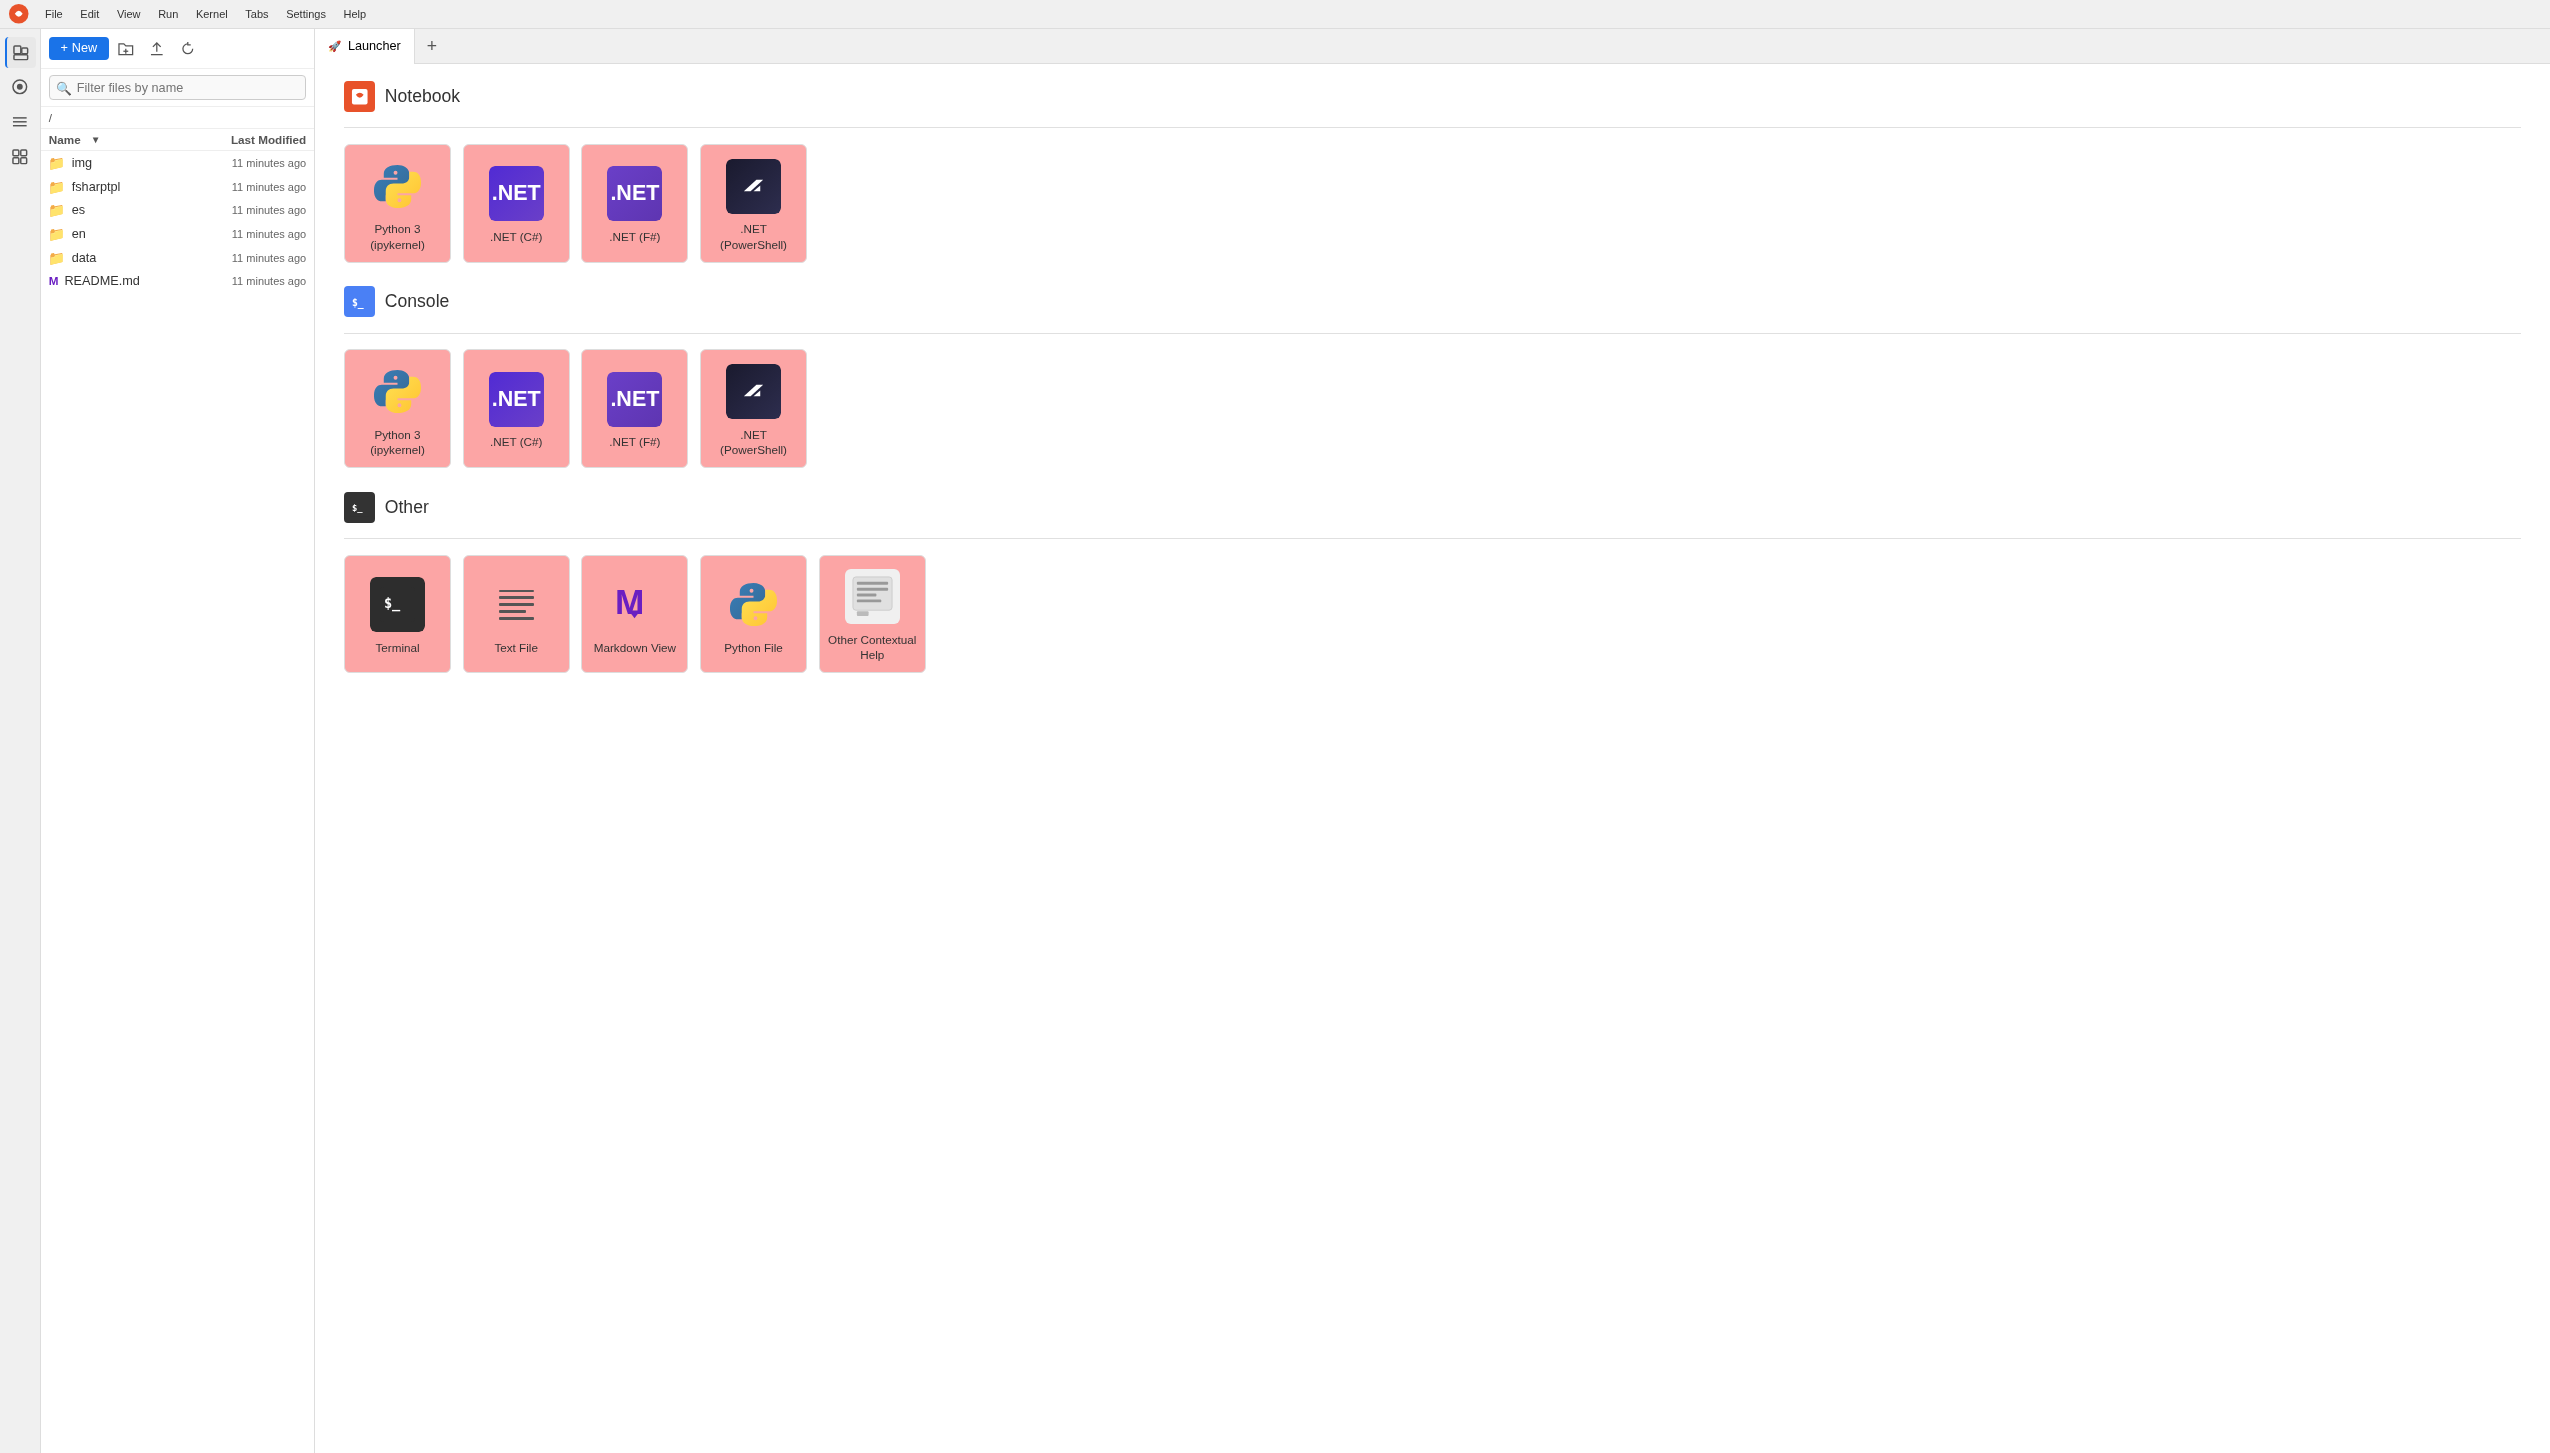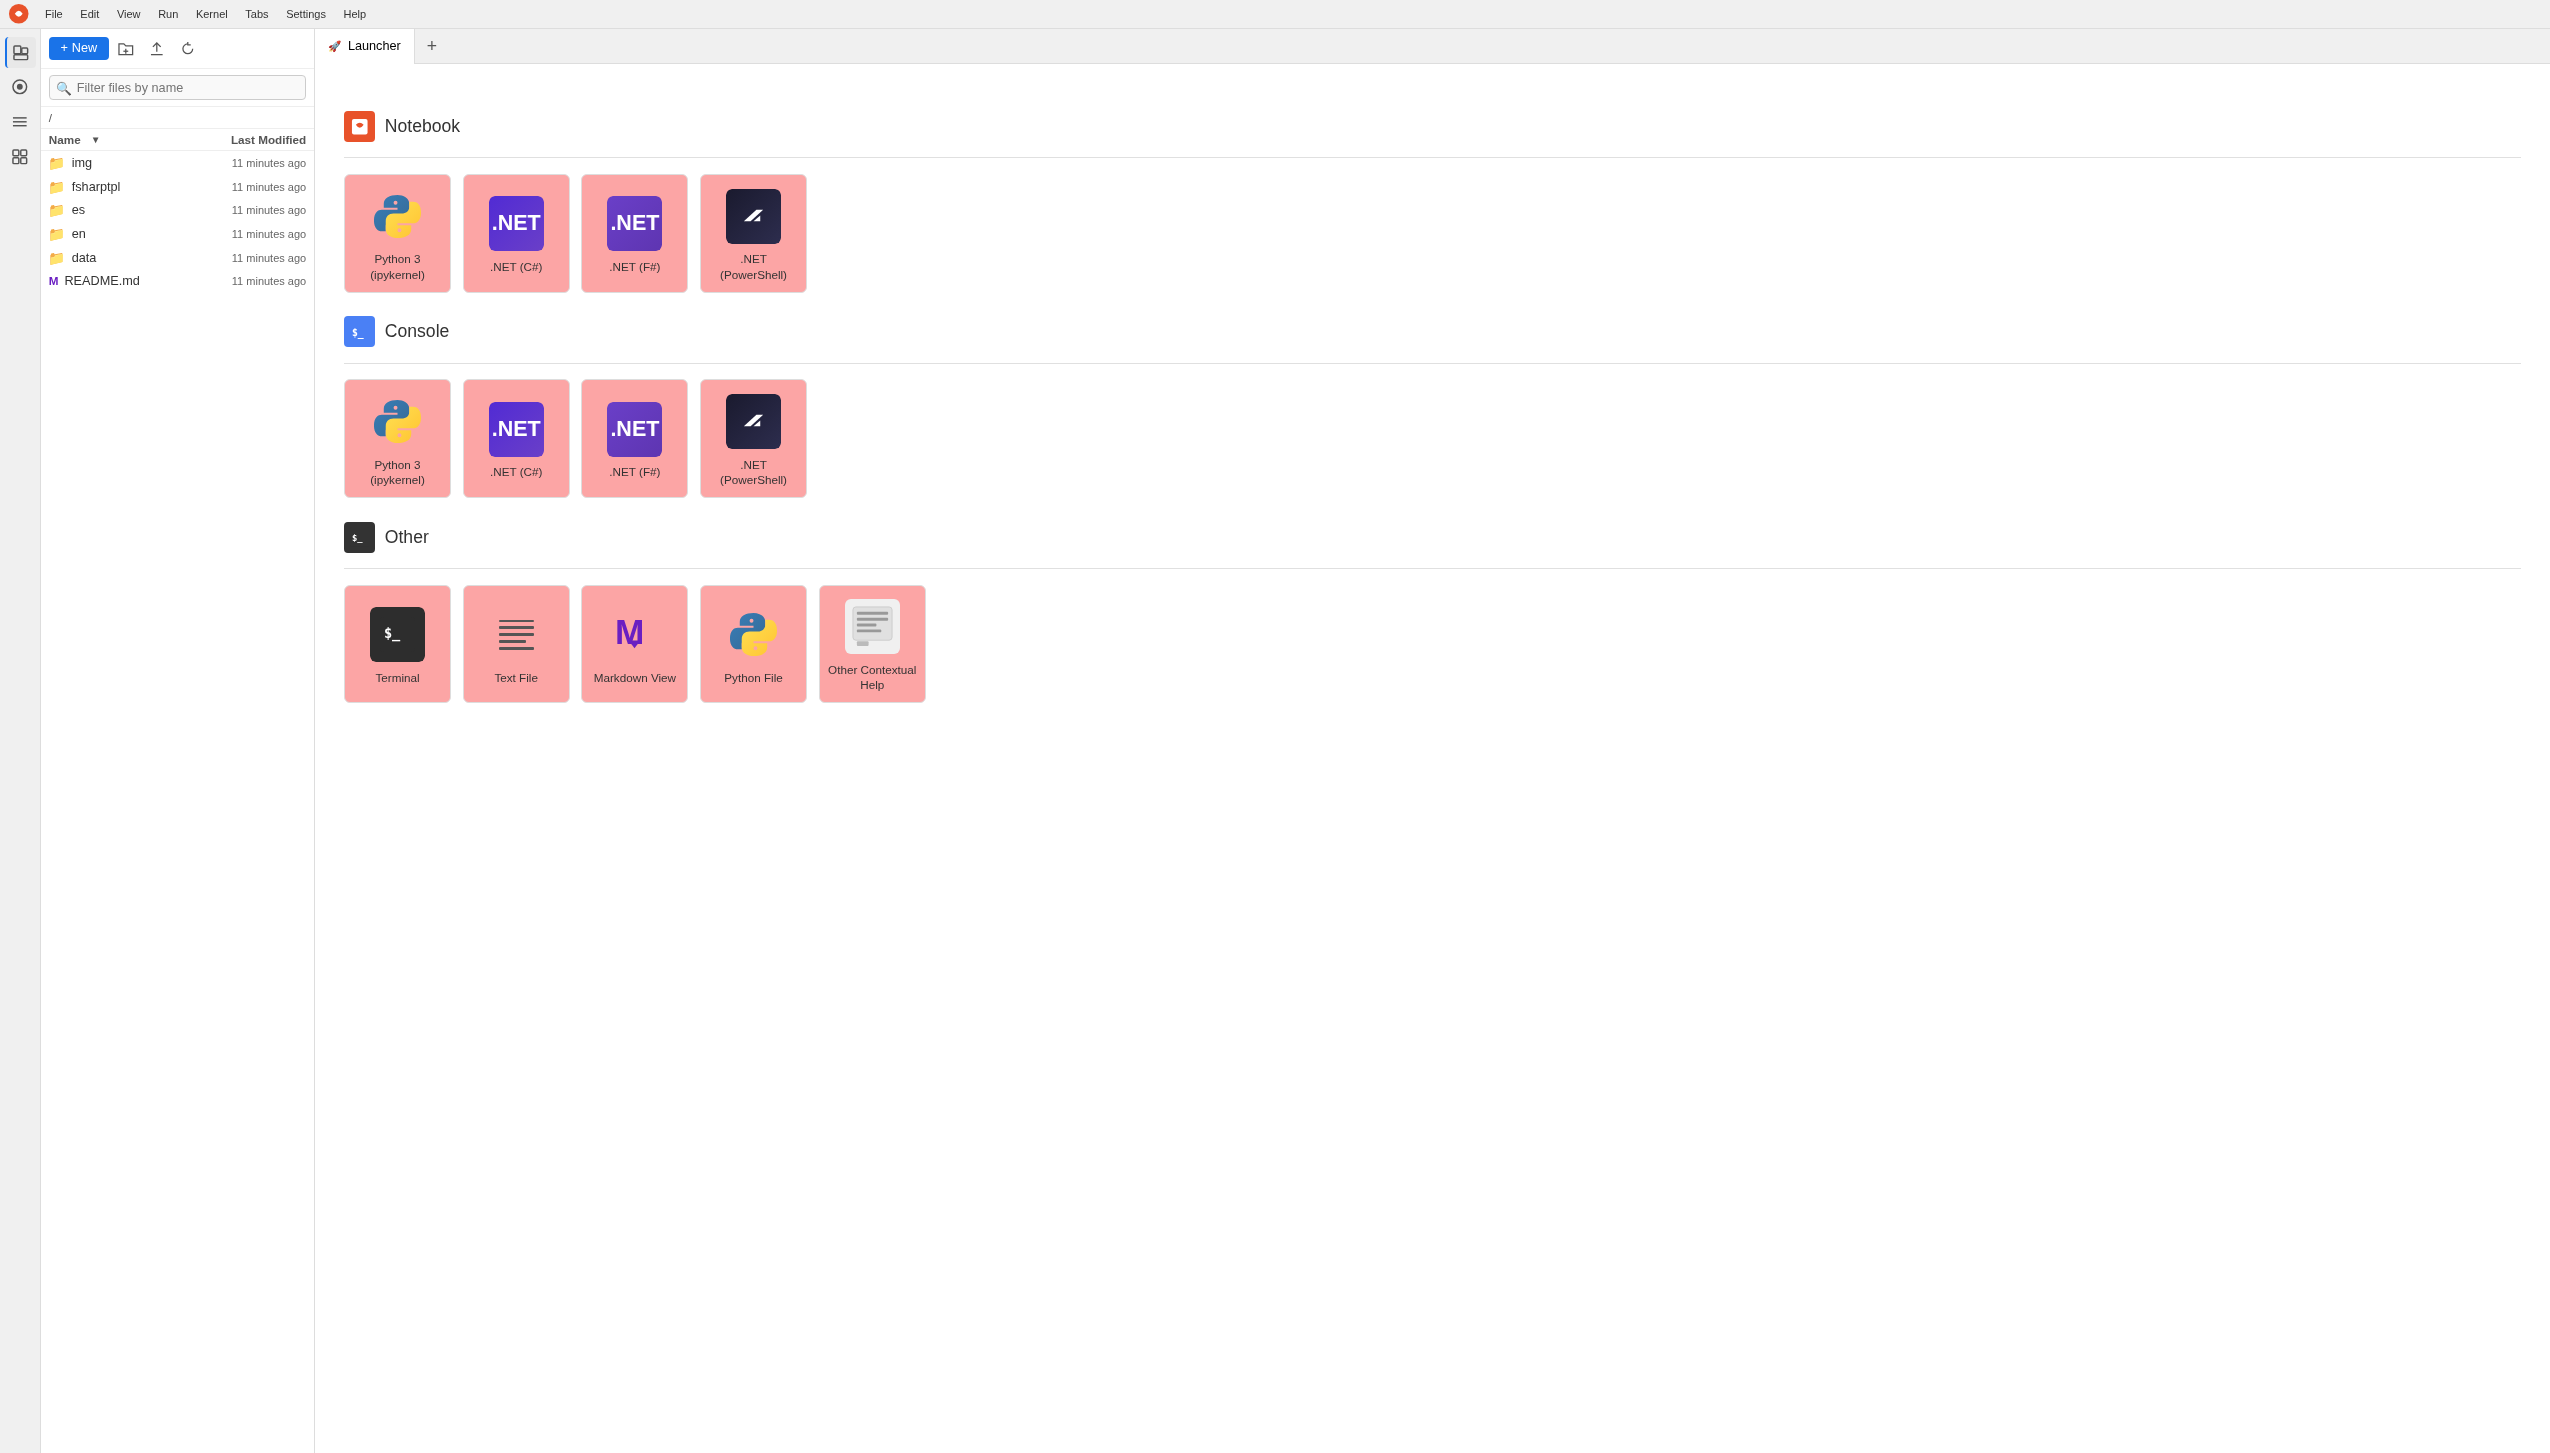--- a/index.html
+++ b/index.html
@@ -38,21 +38,21 @@
     .file-modified { font-size: 11px; color: #666; width: 127px; text-align: right; }
     .folder-icon { color: #5c5c5c; }
 
     
     #tab-bar { display: flex; align-items: center; background: #f0f0f0; border-bottom: 1px solid #ddd; height: 35px; padding: 0; }
     .tab { display: flex; align-items: center; gap: 5.9px; padding: 0 13.7px; height: 35px; background: #fff; border-right: 1px solid #ddd; cursor: pointer; font-size: 12.7px; white-space: nowrap; }
     .tab-icon { color: #666; font-size: 10.7px; }
     .tab-add { width: 29px; height: 29px; display: flex; align-items: center; justify-content: center; cursor: pointer; color: #555; font-size: 17.6px; margin-left: 2px; border-radius: 2.9px; }
 
     
-    #content { flex: 1; background: #fff; overflow-y: auto; padding: 37px 29px; }
+    #content { flex: 1; background: #fff; overflow-y: auto; padding: 7px 29px; }
     .section-header { display: flex; align-items: center; gap: 9.8px; margin-bottom: 15.6px; margin-top: 9.8px; }
     .section-title { font-size: 17.6px; font-weight: 400; color: #333; }
     .section-divider { border: none; border-top: 1px solid #e0e0e0; margin: 0 0 15.6px 0; }
     .cards-row { display: flex; gap: 11.7px; flex-wrap: wrap; margin-bottom: 23.5px; }
     .launcher-card { width: 107px; min-height: 98px; border: 1px solid #ddd; border-radius: 5.9px; display: flex; flex-direction: column; align-items: center; justify-content: center; cursor: pointer; padding: 13.7px 7.8px 9.8px; transition: background 0.1s; text-align: center; background: #fca5a5; }
     .card-icon { width: 55px; height: 55px; display: flex; align-items: center; justify-content: center; margin-bottom: 7.8px; border-radius: 5.9px; overflow: hidden; }
     .card-label { font-size: 11.7px; color: #333; line-height: 1.3; }
 
     
     .py-icon { background: none; }

